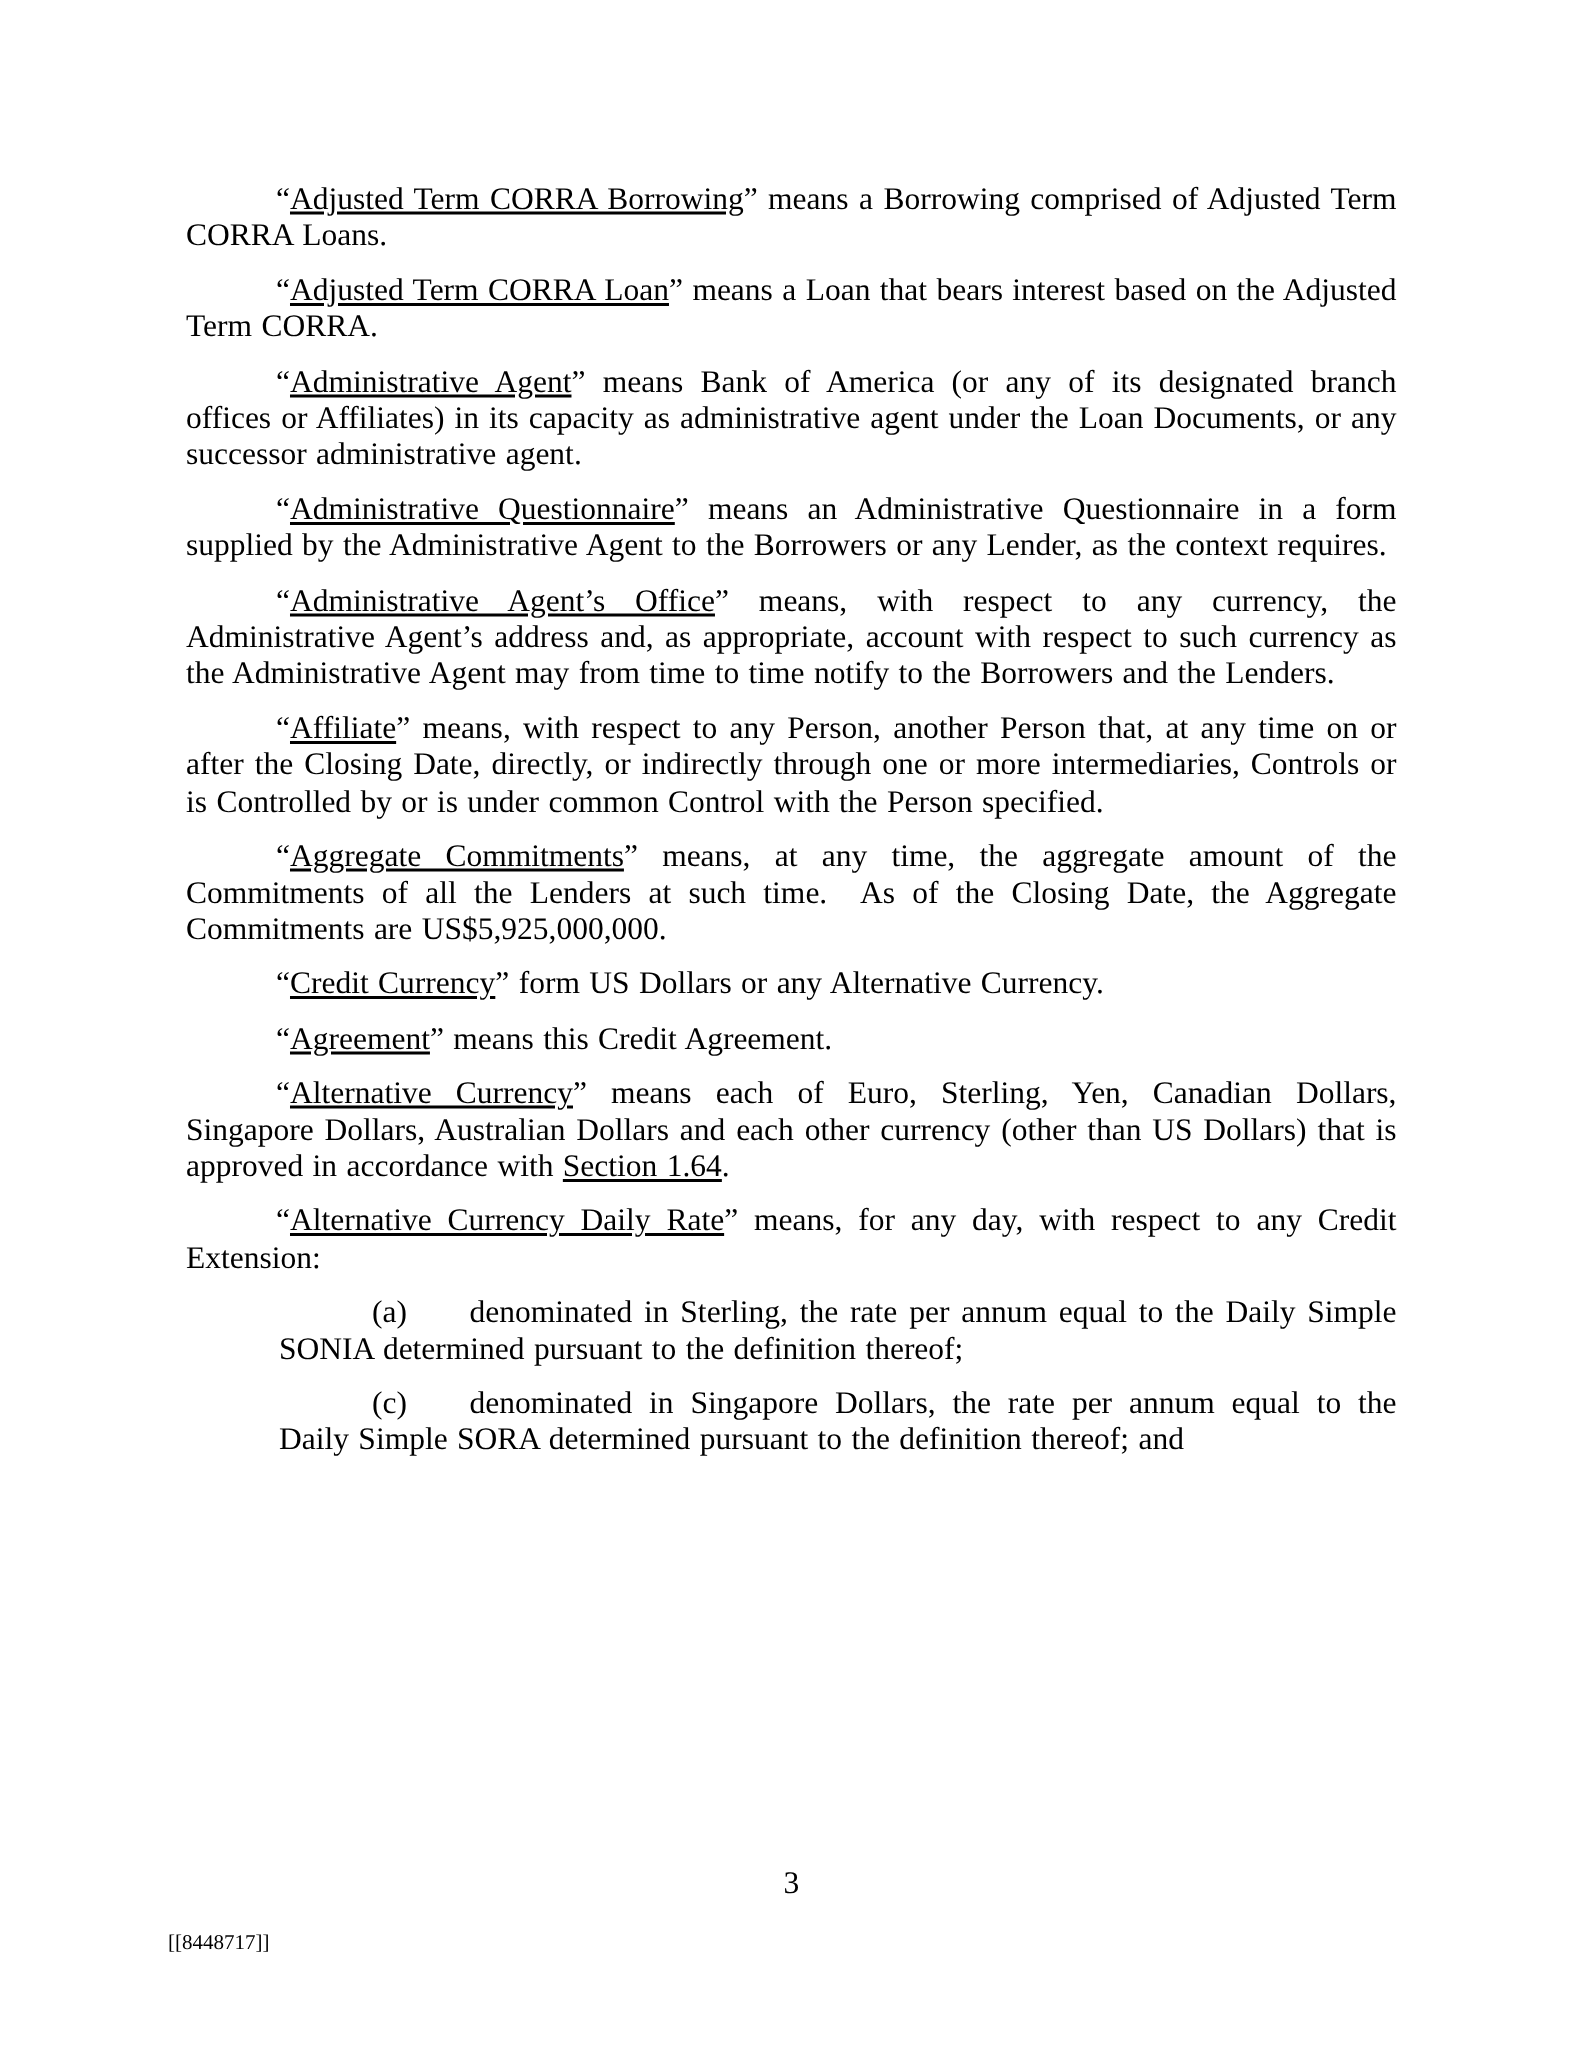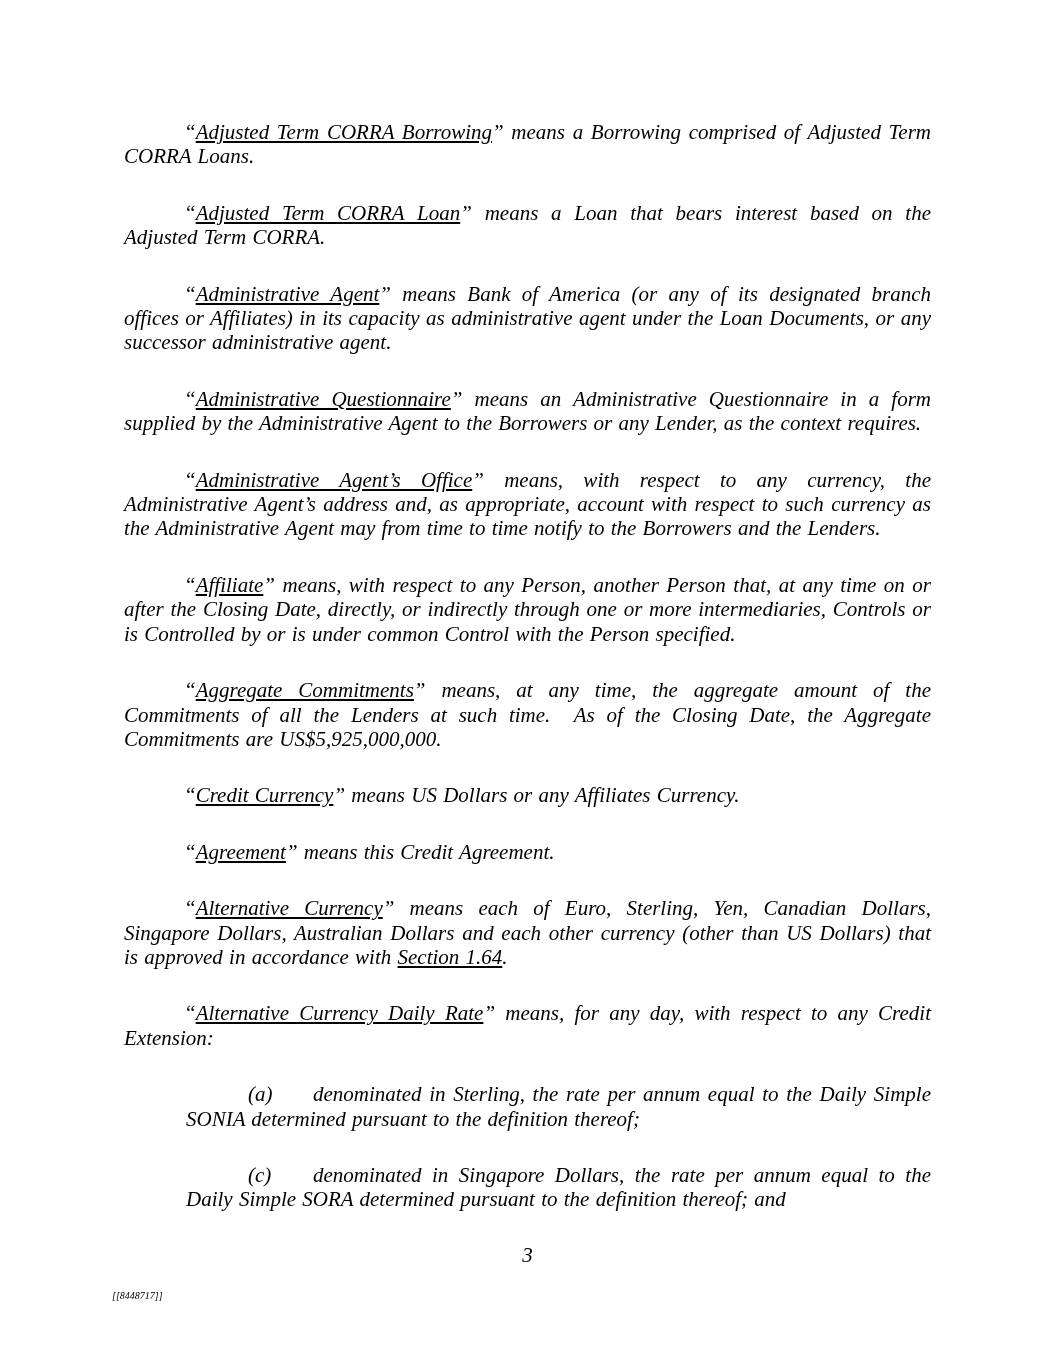--- a/index.html
+++ b/index.html
@@ -5,34 +5,33 @@
   * { margin: 0; padding: 0; box-sizing: border-box; }
   html, body { background: #ffffff; }
   .page {
     position: relative;
     width: 1055px;
     height: 1365px;
     background: #ffffff;
     font-family: "Liberation Serif", "DejaVu Serif", serif;
     color: #000000;
     overflow: hidden;
-    font-style: italic;
   }
   .content {
     position: absolute;
     left: 124px;
     top: 120px;
     width: 807px;
   }
   .para {
     font-size: 21px;
     line-height: 24.4px;
     text-align: justify;
     text-indent: 60px;
-    margin-top: 32px;
+    margin-top: 12px;
     word-spacing: 1px;
   }
   .para:first-child { margin-top: 0; }
   .para.sub {
     margin-left: 62px;
     width: 745px;
     text-indent: 62px;
   }
   .term { text-decoration: underline; text-underline-offset: 2px; }
   .marker { display: inline-block; width: 65px; text-indent: 0; }
@@ -42,37 +41,37 @@
     left: 0;
     width: 100%;
     text-align: center;
     font-size: 21px;
     line-height: 24px;
   }
   .footer-id {
     position: absolute;
     top: 1288px;
     left: 112px;
-    font-size: 10px;
+    font-size: 14px;
     line-height: 16px;
   }
 </style>
 </head>
 <body>
 
 <div class="page">
   <div class="content">
       <p class="para"><span>“</span><span class="term">Adjusted Term CORRA Borrowing</span><span>” means a Borrowing comprised of Adjusted Term CORRA Loans.</span></p>
       <p class="para"><span>“</span><span class="term">Adjusted Term CORRA Loan</span><span>” means a Loan that bears interest based on the Adjusted Term CORRA.</span></p>
       <p class="para"><span>“</span><span class="term">Administrative Agent</span><span>” means Bank of America (or any of its designated branch offices or Affiliates) in its capacity as administrative agent under the Loan Documents, or any successor administrative agent.</span></p>
       <p class="para"><span>“</span><span class="term">Administrative Questionnaire</span><span>” means an Administrative Questionnaire in a form supplied by the Administrative Agent to the Borrowers or any Lender, as the context requires.</span></p>
       <p class="para"><span>“</span><span class="term">Administrative Agent’s Office</span><span>” means, with respect to any currency, the Administrative Agent’s address and, as appropriate, account with respect to such currency as the Administrative Agent may from time to time notify to the Borrowers and the Lenders.</span></p>
       <p class="para"><span>“</span><span class="term">Affiliate</span><span>” means, with respect to any Person, another Person that, at any time on or after the Closing Date, directly, or indirectly through one or more intermediaries, Controls or is Controlled by or is under common Control with the Person specified.</span></p>
       <p class="para"><span>“</span><span class="term">Aggregate Commitments</span><span>” means, at any time, the aggregate amount of the Commitments of all the Lenders at such time.&nbsp; As of the Closing Date, the Aggregate Commitments are US$5,925,000,000.</span></p>
-      <p class="para"><span>“</span><span class="term">Credit Currency</span><span>” means US Dollars or any Affiliates Currency.</span></p>
+      <p class="para"><span>“</span><span class="term">Credit Currency</span><span>” form US Dollars or any Alternative Currency.</span></p>
       <p class="para"><span>“</span><span class="term">Agreement</span><span>” means this Credit Agreement.</span></p>
       <p class="para"><span>“</span><span class="term">Alternative Currency</span><span>” means each of Euro, Sterling, Yen, Canadian Dollars, Singapore Dollars, Australian Dollars and each other currency (other than US Dollars) that is approved in accordance with </span><span class="term">Section 1.64</span><span>.</span></p>
       <p class="para"><span>“</span><span class="term">Alternative Currency Daily Rate</span><span>” means, for any day, with respect to any Credit Extension:</span></p>
       <p class="para sub"><span class="marker">(a)</span><span>denominated in Sterling, the rate per annum equal to the Daily Simple SONIA determined pursuant to the definition thereof;</span></p>
       <p class="para sub"><span class="marker">(c)</span><span>denominated in Singapore Dollars, the rate per annum equal to the Daily Simple SORA determined pursuant to the definition thereof; and</span></p>
     </div>
   <div class="page-number">3</div>
   <div class="footer-id">[[8448717]]</div>
 </div>
 

